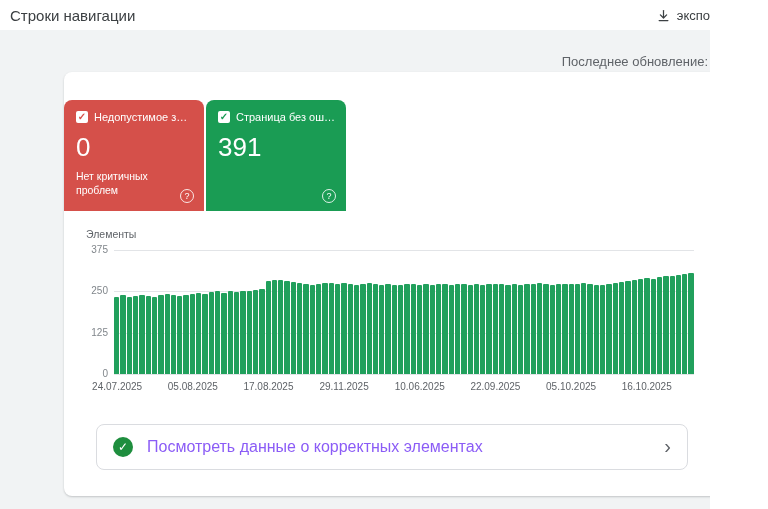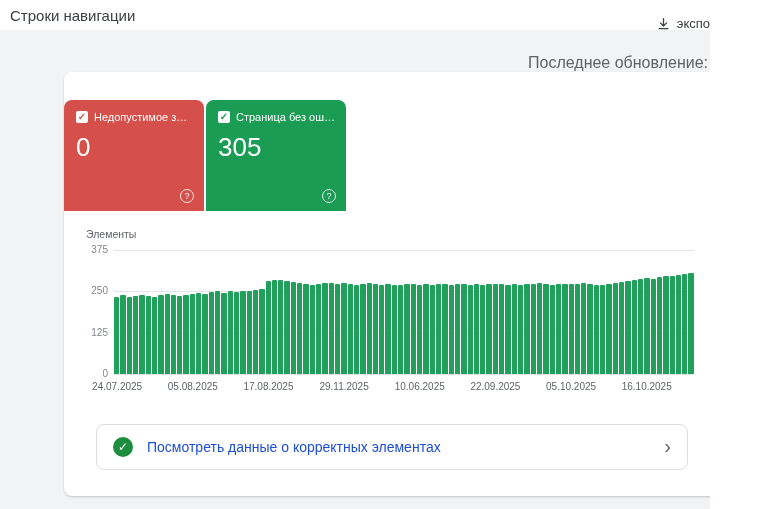--- a/index.html
+++ b/index.html
@@ -2,26 +2,26 @@
 <html><head>
 <meta charset="utf-8">
 <style>
   * { margin:0; padding:0; box-sizing:border-box; }
   html,body { width:768px; height:509px; overflow:hidden; font-family:"Liberation Sans", sans-serif; }
   .page { position:relative; width:710px; height:509px; background:#f1f3f4; overflow:hidden; }
 
   
   .topbar { position:relative; height:30px; background:#fff; display:flex; align-items:center; padding-left:10px; }
   .page-title { font-size:15px; font-weight:400; color:#3c4043; }
-  .export-button { position:absolute; right:0; top:8px; height:30px; display:flex; align-items:center; gap:6px;
+  .export-button { position:absolute; right:0; top:0; height:30px; display:flex; align-items:center; gap:6px;
                    background:none; border:none; font-family:inherit; font-size:13px; color:#3c4043; cursor:pointer; padding-right:0; white-space:nowrap; }
 
   
   .content { position:relative; height:479px; }
-  .last-update { position:absolute; top:24px; right:2px; font-size:16px; color:#5f6368; white-space:nowrap; }
+  .last-update { position:absolute; top:24px; right:2px; font-size:13px; color:#5f6368; white-space:nowrap; }
 
   .panel { position:absolute; left:64px; top:42px; right:-26px; bottom:13px; background:#fff; border-radius:8px;
            box-shadow:0 1px 2px rgba(60,64,67,.25); }
 
   
   .cards { position:absolute; left:0; top:28px; display:flex; gap:2px; }
   .card { width:140px; height:111px; border-radius:8px 8px 0 0; color:#fff; padding:11px 12px; position:relative; cursor:pointer; }
   .card-top { display:flex; align-items:center; gap:6px; font-size:11px; white-space:nowrap; overflow:hidden; }
   .checkbox { flex:0 0 auto; width:12px; height:12px; background:#fff; border-radius:2px; display:flex; align-items:center; justify-content:center; cursor:pointer; }
   .checkbox span { font-size:10px; line-height:1; font-weight:bold; }
@@ -39,21 +39,21 @@
   .plot { position:absolute; inset:0; display:flex; align-items:flex-end; gap:1px; z-index:1; }
   .bar { flex:1 1 0; min-width:2px; border-radius:1px 1px 0 0; cursor:pointer; }
   .x-axis { position:relative; margin-left:34px; height:14px; margin-top:7px; }
   .xtick { position:absolute; top:0; transform:translateX(-50%); font-size:10px; color:#5f6368; white-space:nowrap; }
 
   
   .footer-row { position:absolute; left:32px; right:48px; bottom:26px; height:46px; border:1px solid #dadce0; border-radius:8px;
                 background:#fff; display:flex; align-items:center; gap:14px; padding:0 16px; cursor:pointer; }
   .check-circle { width:20px; height:20px; border-radius:50%; background:#1e8e3e; color:#fff; display:flex;
                   align-items:center; justify-content:center; font-size:12px; flex:0 0 auto; }
-  .footer-label { font-size:14px; color:#1d4ed8; }
+  .footer-label { font-size:16px; color:#8b5cf6; }
   .chevron { margin-left:auto; font-size:20px; color:#5f6368; line-height:1; padding-bottom:3px; }
 </style>
 </head>
 <body>
 
 <div class="page">
 
   <div class="topbar">
     <div class="page-title">Строки навигации</div>
     <button class="export-button">
@@ -73,33 +73,34 @@
 
       <div class="cards">
         <div class="card" style="background: rgb(213, 80, 74);">
           <div class="card-top">
             <span class="checkbox">
               <span style="color: rgb(213, 80, 74);">✓</span>
             </span>
             <span>Недопустимое з…</span>
           </div>
           <div class="card-value">0</div>
+          <div class="card-sub">Нет критичных проблем</div>
           <span class="help-circle">
               <span>?</span>
             </span>
         </div>
 
         <div class="card" style="background: rgb(26, 156, 84);">
           <div class="card-top">
             <span class="checkbox">
               <span style="color: rgb(26, 156, 84);">✓</span>
             </span>
             <span>Страница без ош…</span>
           </div>
-          <div class="card-value">305</div>
+          <div class="card-value">391</div>
           <div class="card-sub"></div>
           <span class="help-circle">
               <span>?</span>
             </span>
         </div>
       </div>
 
       <div class="chart">
         <div class="chart-title">Элементы</div>
         <div class="chart-body">

